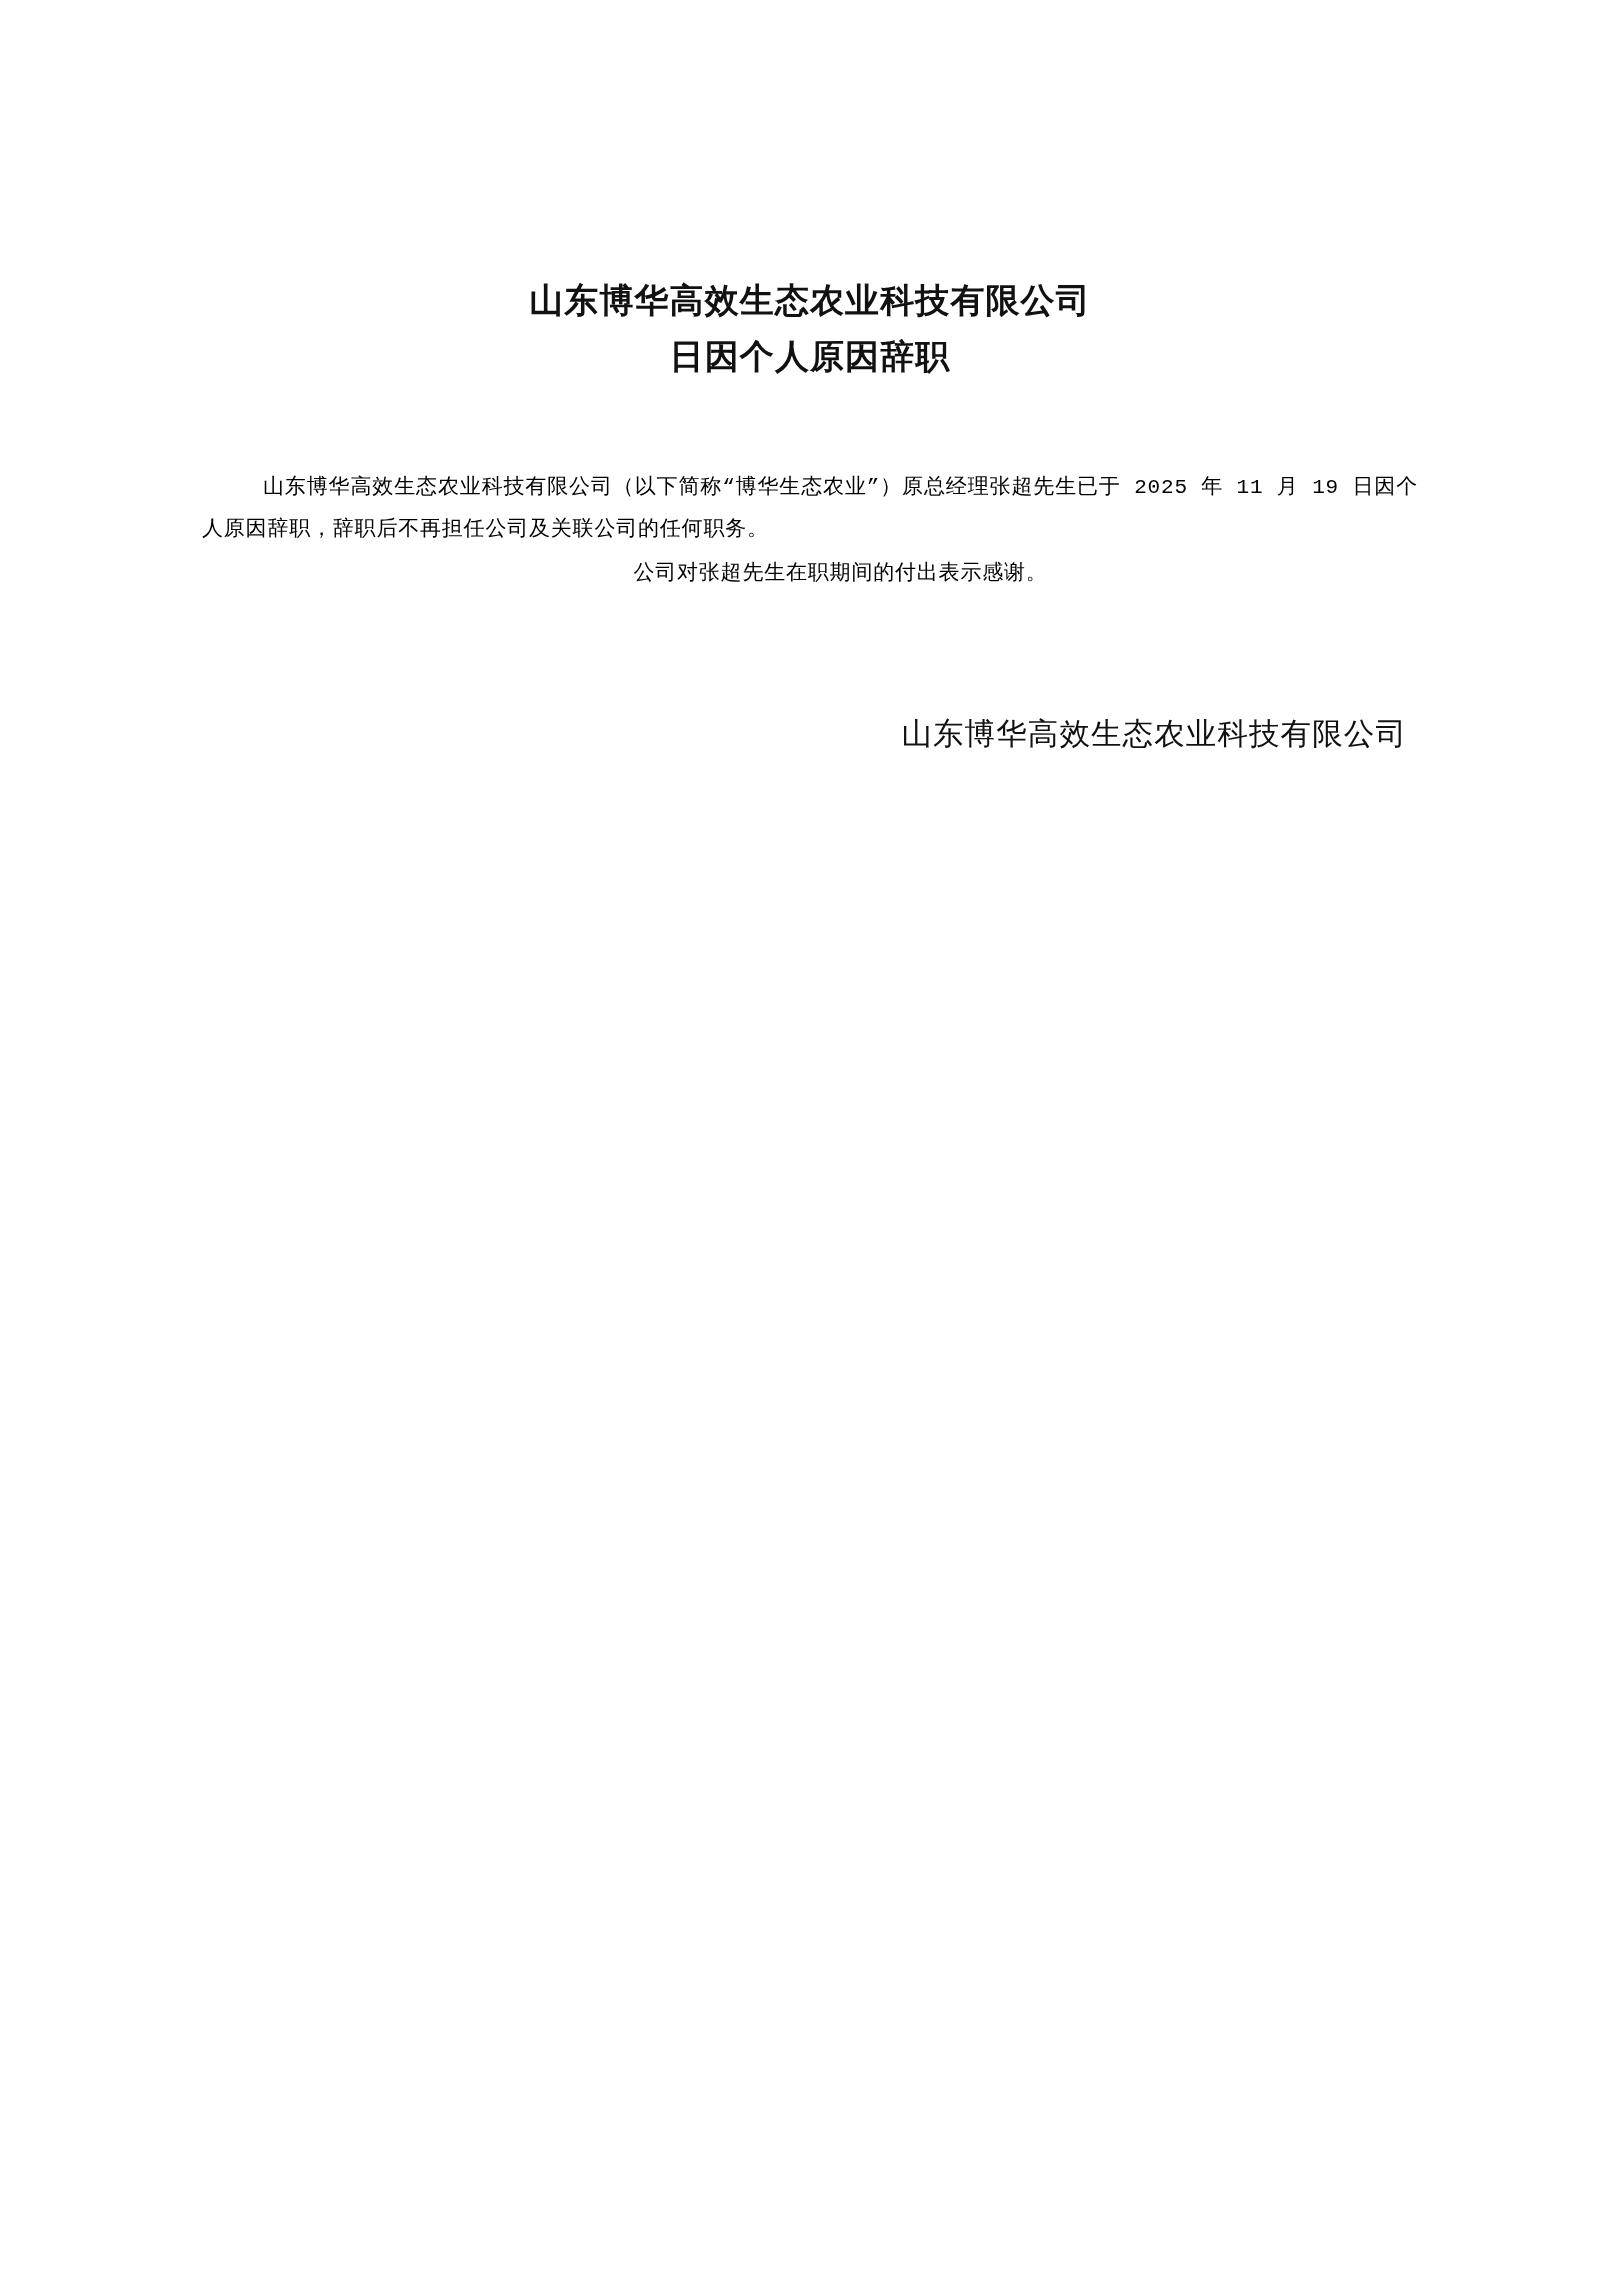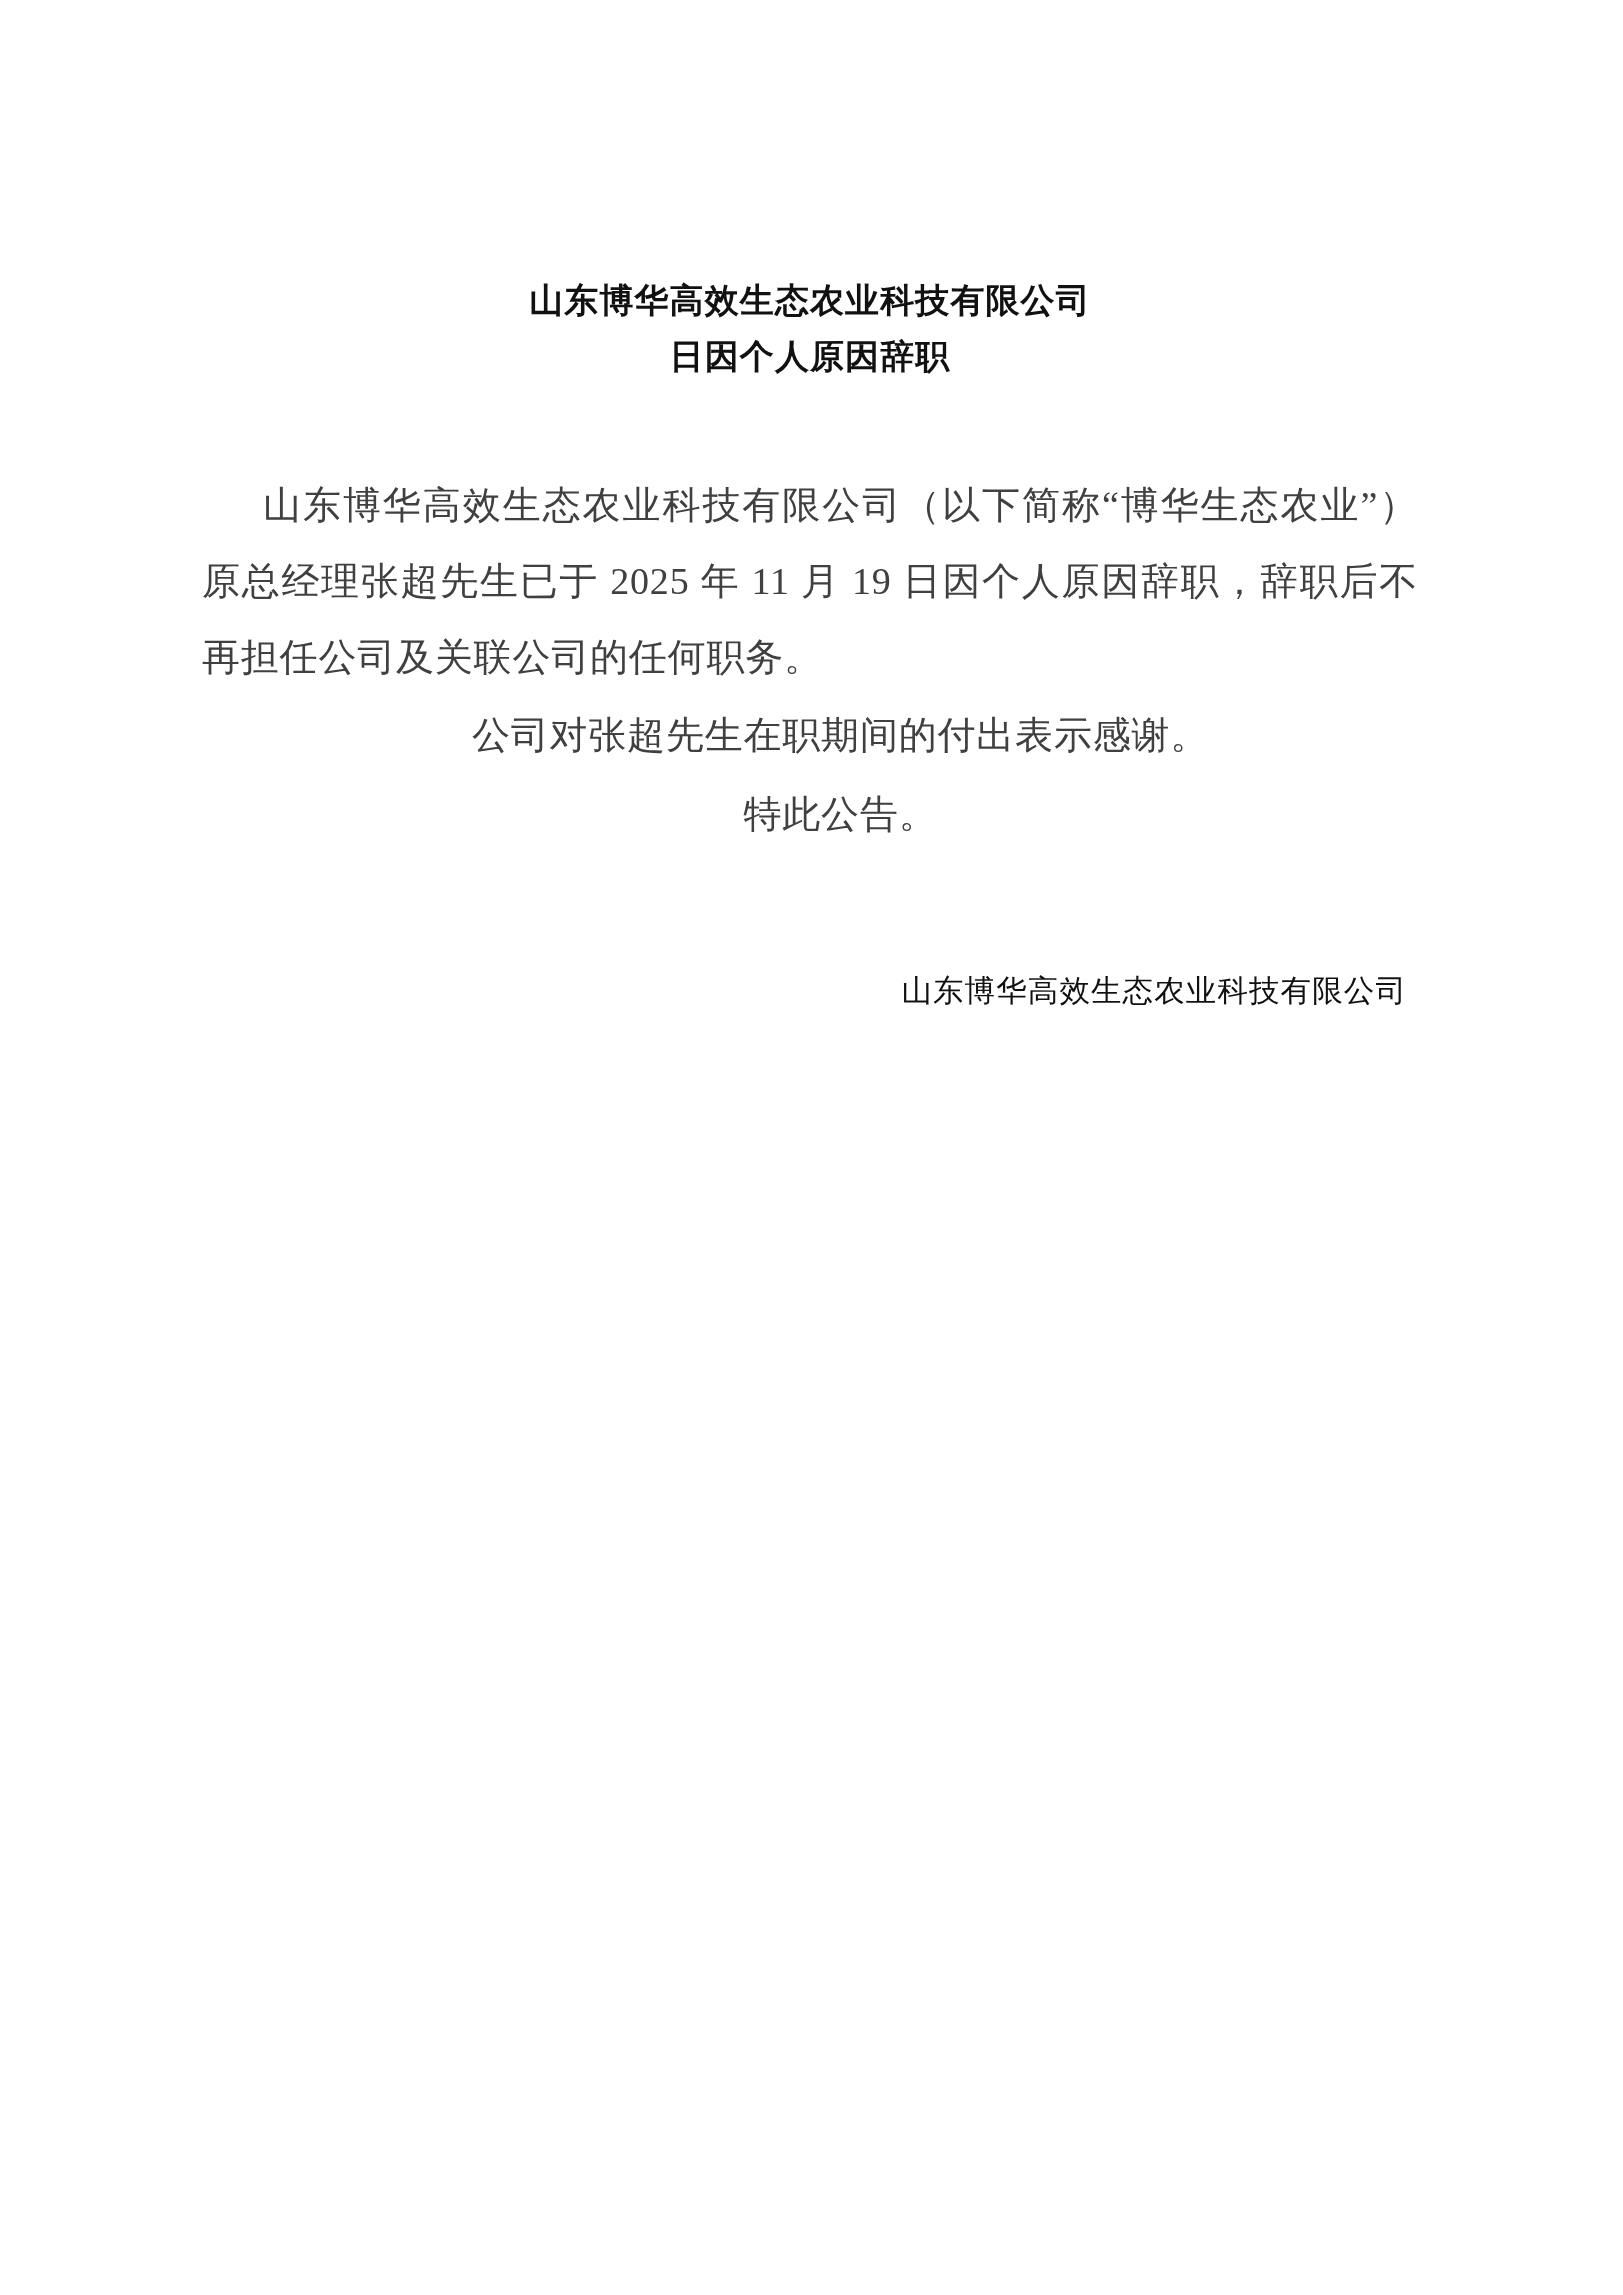--- a/index.html
+++ b/index.html
@@ -37,28 +37,29 @@
     font-weight: bold;
     letter-spacing: 1.1px;
     line-height: 1.65;
     color: #111111;
     font-family: "Liberation Serif", "DejaVu Serif", serif;
   }
   .body-block {
     margin-top: 82px;
   }
   .para {
-    font-size: 38px;
+    font-size: 21px;
     line-height: 2.0;
     letter-spacing: 0.8px;
     text-indent: 61px;
-    color: #404040;
+    color: #000000;
     margin: 0 0 2.2px 0;
     text-align: justify;
     text-justify: inter-ideograph;
+    font-family: Liberation Mono, monospace;
   }
   .para.short {
     text-align: center;
   }
   .sign-block {
     margin-top: 109px;
     text-align: right;
     padding-right: 11px;
   }
   .sign-line {
@@ -79,21 +80,20 @@
   <div class="content">
 
     <div class="title-block">
       <div class="title-line">山东博华高效生态农业科技有限公司</div>
       <div class="title-line">日因个人原因辞职</div>
     </div>
 
     <div class="body-block">
       <p class="para">山东博华高效生态农业科技有限公司（以下简称“博华生态农业”）原总经理张超先生已于 2025 年 11 月 19 日因个人原因辞职，辞职后不再担任公司及关联公司的任何职务。</p>
       <p class="para short">公司对张超先生在职期间的付出表示感谢。</p>
-      <p class="para short">特此公告。</p>
     </div>
 
     <div class="sign-block">
       <div class="sign-line">山东博华高效生态农业科技有限公司</div>
     </div>
 
   </div>
 </div>
 
 

